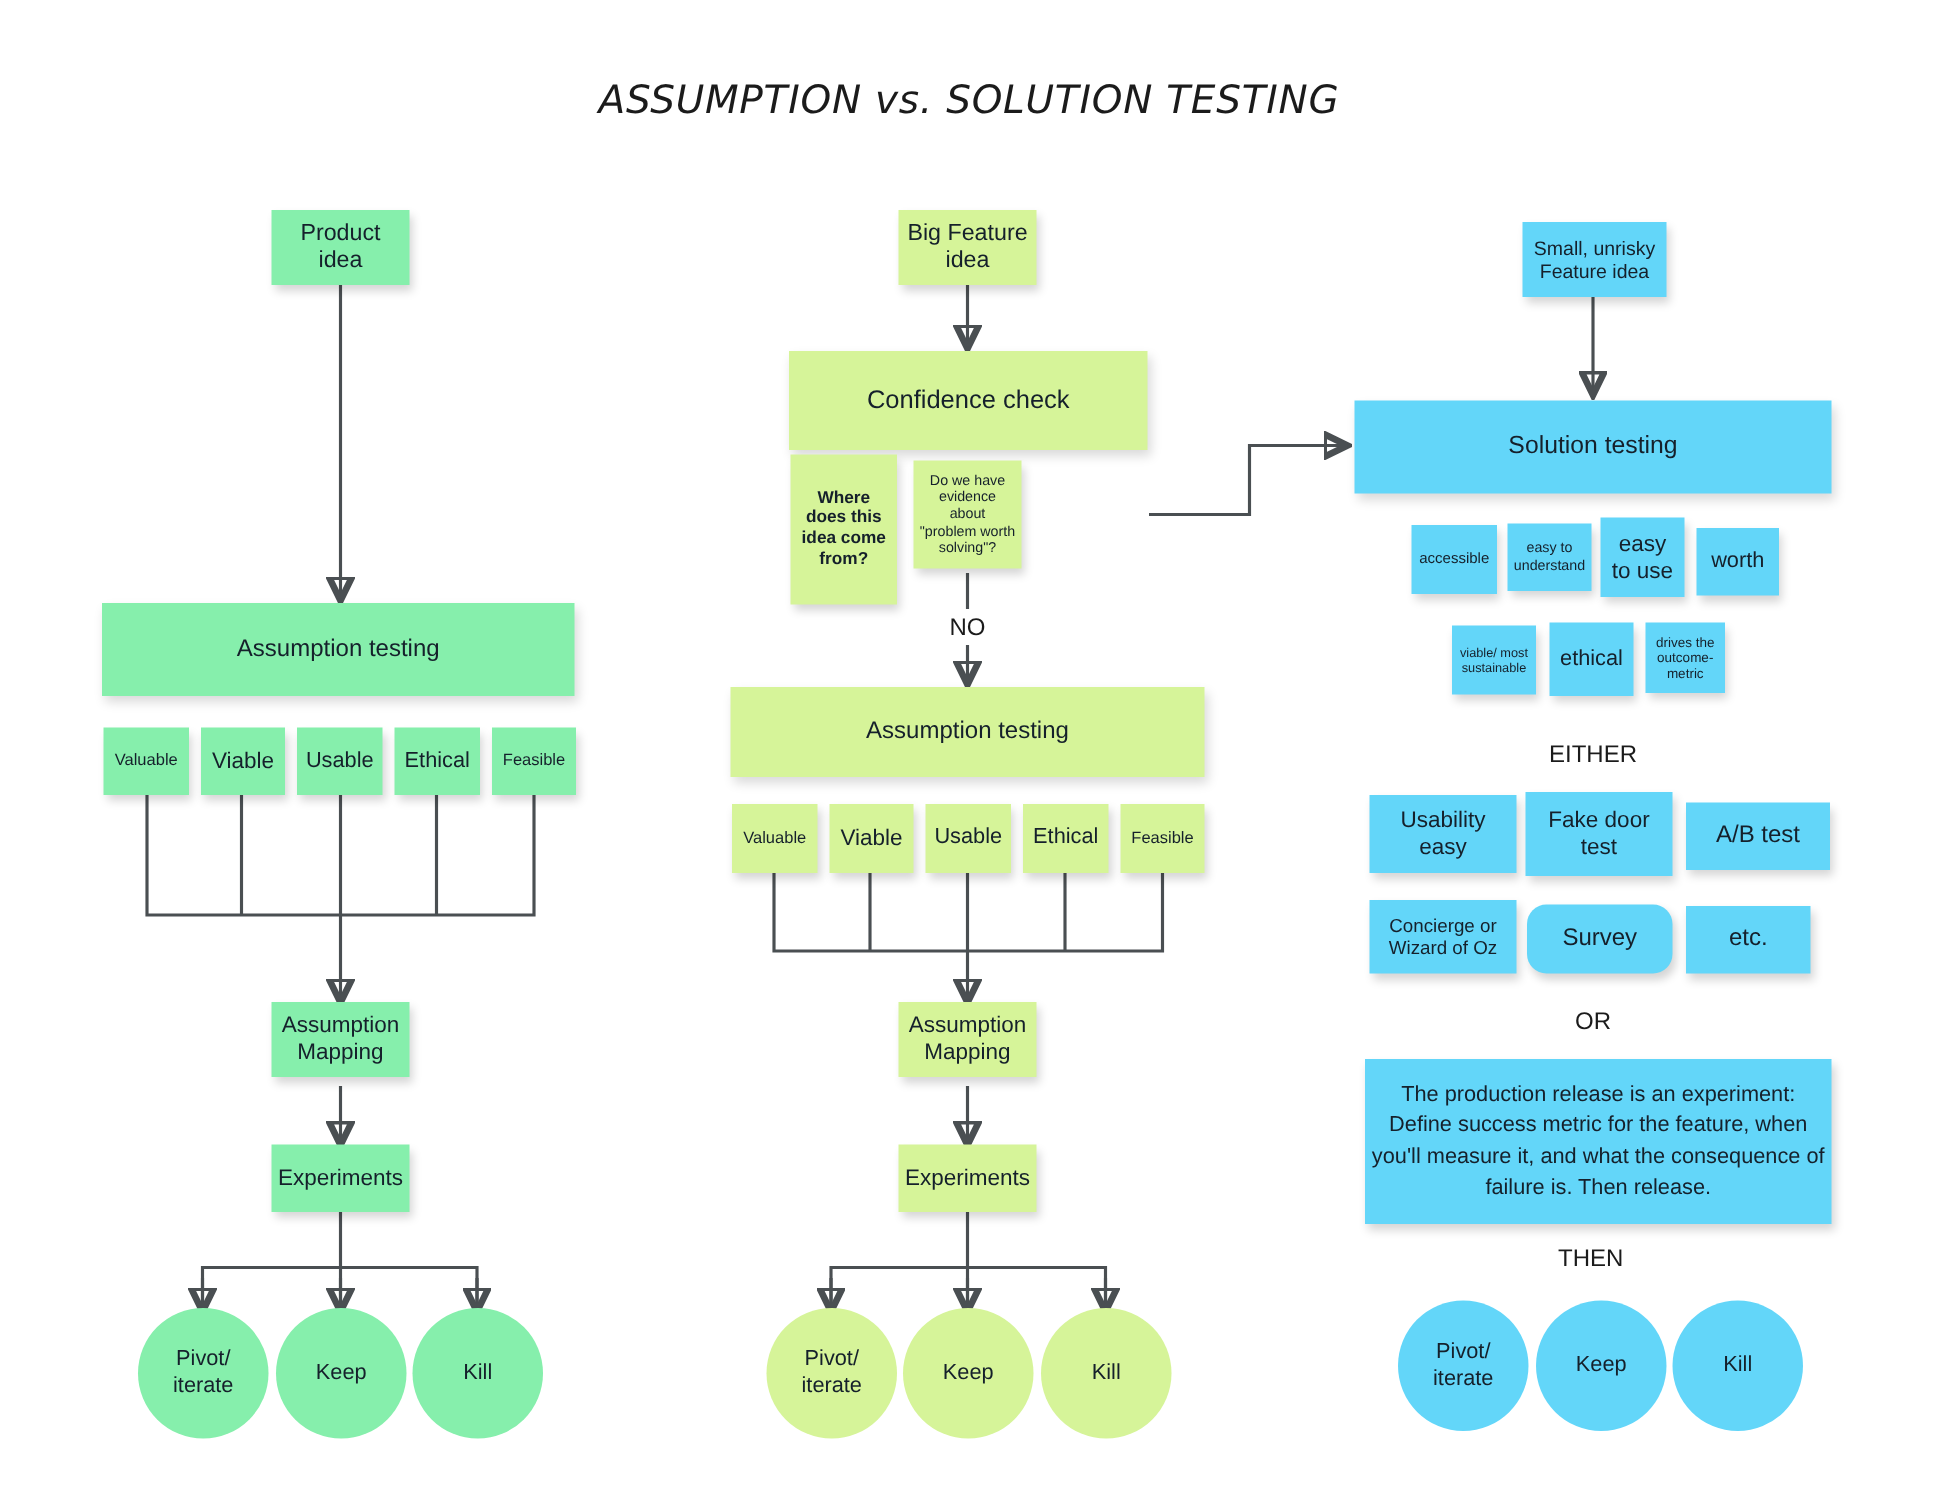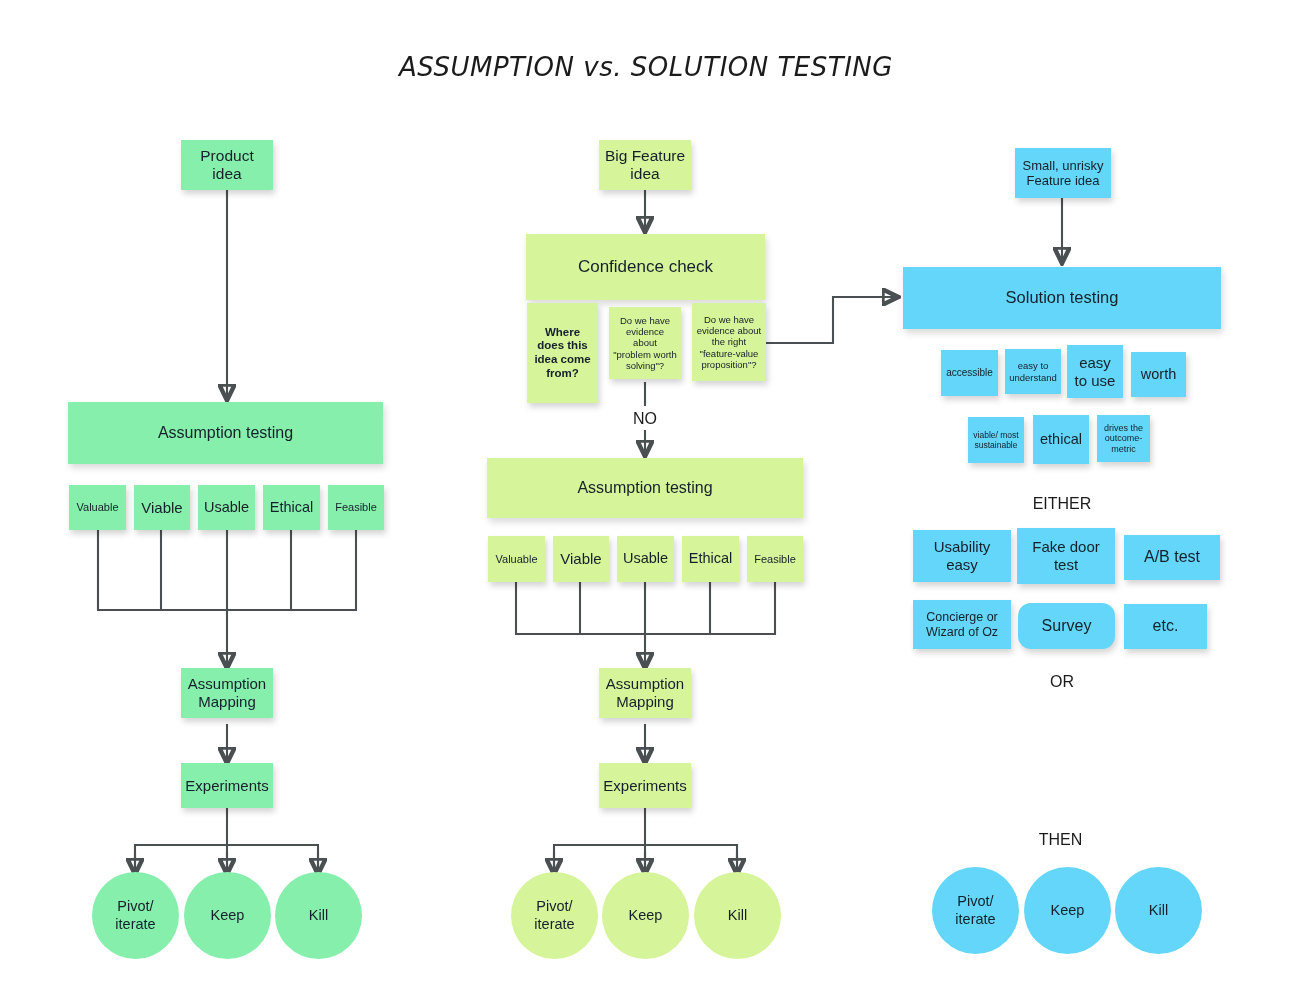--- a/index.html
+++ b/index.html
@@ -156,23 +156,20 @@
   <div class="note g band" style="left:526px;top:234px;width:239px;height:66px;font-size:17px;">
     <span>Confidence check</span>
   </div>
 
   <div class="note g" style="left:527px;top:303px;width:71px;height:100px;font-size:11.5px;font-weight:bold;">
     <span>Where does this idea come from?</span>
   </div>
   <div class="note g" style="left:609px;top:307px;width:72px;height:72px;font-size:9.5px;">
     <span>Do we have evidence about "problem worth solving"?</span>
   </div>
-  <div class="note g" style="left:692px;top:303px;width:74px;height:78px;font-size:9.5px;">
-    <span>Do we have evidence about the right "feature-value proposition"?</span>
-  </div>
 
   <div class="lbl" style="left:595px;top:410px;width:100px;">
     <span>NO</span>
   </div>
 
   <div class="note g band" style="left:487px;top:458px;width:316px;height:60px;font-size:16px;">
     <span>Assumption testing</span>
   </div>
 
   <div class="note g" style="left:488px;top:536px;width:57px;height:46px;font-size:11px;">
@@ -270,20 +267,23 @@
     <span>Survey</span>
   </div>
   <div class="note b" style="left:1124px;top:604px;width:83px;height:45px;font-size:16px;">
     <span>etc.</span>
   </div>
 
   <div class="lbl" style="left:1012px;top:673px;width:100px;">
     <span>OR</span>
   </div>
 
+  <div class="note b" style="left:910px;top:706px;width:311px;height:110px;font-size:14.5px;line-height:1.42;">
+    <span>The production release is an experiment: Define success metric for the feature, when you'll measure it, and what the consequence of failure is. Then release.</span>
+  </div>
 
   <div class="lbl" style="left:1008px;top:831px;width:105px;">
     <span>THEN</span>
   </div>
 
   <div class="circle b" style="left:932px;top:867px;width:87px;height:87px;">
     <span>
       <span>Pivot/</span><br>
       <span>iterate</span>
     </span>

